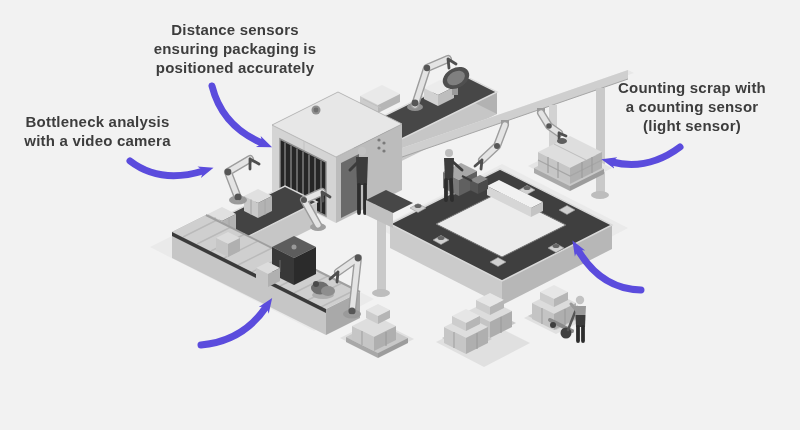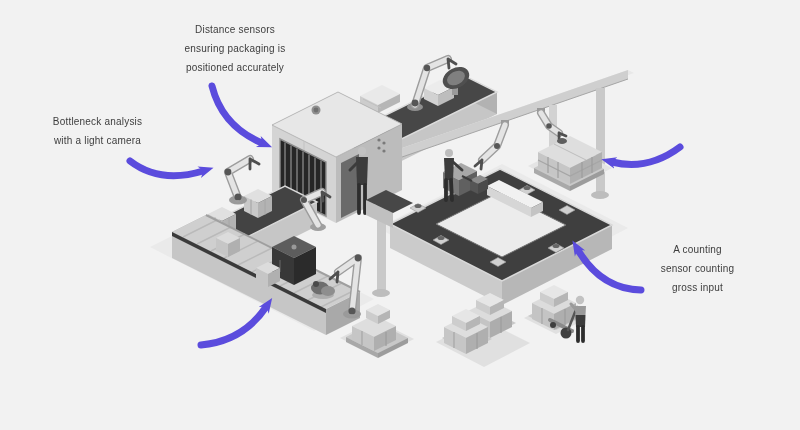--- a/index.html
+++ b/index.html
@@ -7,21 +7,21 @@
   html,body { margin:0; padding:0; }
   body {
     width:800px; height:430px; overflow:hidden;
     background:var(--background);
     font-family:"Liberation Sans", "DejaVu Sans", sans-serif;
   }
   .stage { position:relative; width:800px; height:430px; background:var(--background); }
   .stage svg { position:absolute; left:0; top:0; }
   .lbl {
     position:absolute; color:var(--text);
-    font-size:10px; line-height:19px; font-weight:400; letter-spacing:.2px;
+    font-size:15px; line-height:19px; font-weight:700; letter-spacing:.2px;
     text-align:center; white-space:pre-line; user-select:none;
   }
   #lbl-distance  { left:140px; top:20px;  width:190px; }
   #lbl-bottleneck{ left:10px;  top:112px; width:175px; }
   #lbl-scrap     { left:608px; top:78px;  width:168px; }
   #lbl-vibration { left:38px;  top:289px; width:186px; }
   #lbl-gross     { left:625px; top:240px; width:145px; }
   .arrow { stroke:var(--accent); stroke-width:7; fill:none; stroke-linecap:round; }
   .ah    { fill:var(--accent); }
   .armO  { stroke:#9d9d9d; stroke-width:8;   fill:none; stroke-linecap:round; stroke-linejoin:round; }
@@ -366,17 +366,17 @@
     <path class="arrow" d="M680,147 Q648,171 612,162" marker-end="url(#arrowhead)"></path>
     <path class="arrow" d="M201,345 Q243,341 266,307" marker-end="url(#arrowhead)"></path>
     <path class="arrow" d="M641,290 Q601,289 578,250" marker-end="url(#arrowhead)"></path>
   </g>
 </svg>
 
   <div class="lbl" id="lbl-distance">Distance sensors
 ensuring packaging is
 positioned accurately</div>
   <div class="lbl" id="lbl-bottleneck">Bottleneck analysis
-with a light camera</div>
-  <div class="lbl" id="lbl-gross">A counting
-sensor counting
-gross input</div>
+with a video camera</div>
+  <div class="lbl" id="lbl-scrap">Counting scrap with
+a counting sensor
+(light sensor)</div>
 </div>
 
 </body></html>

